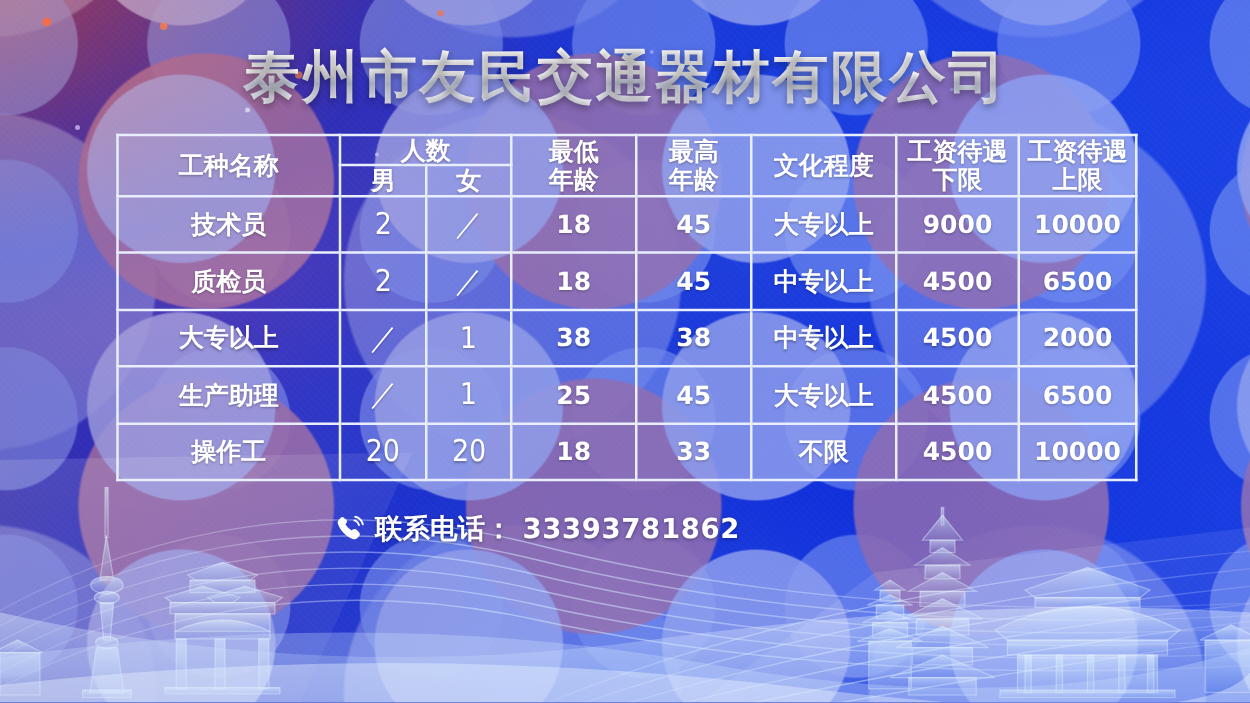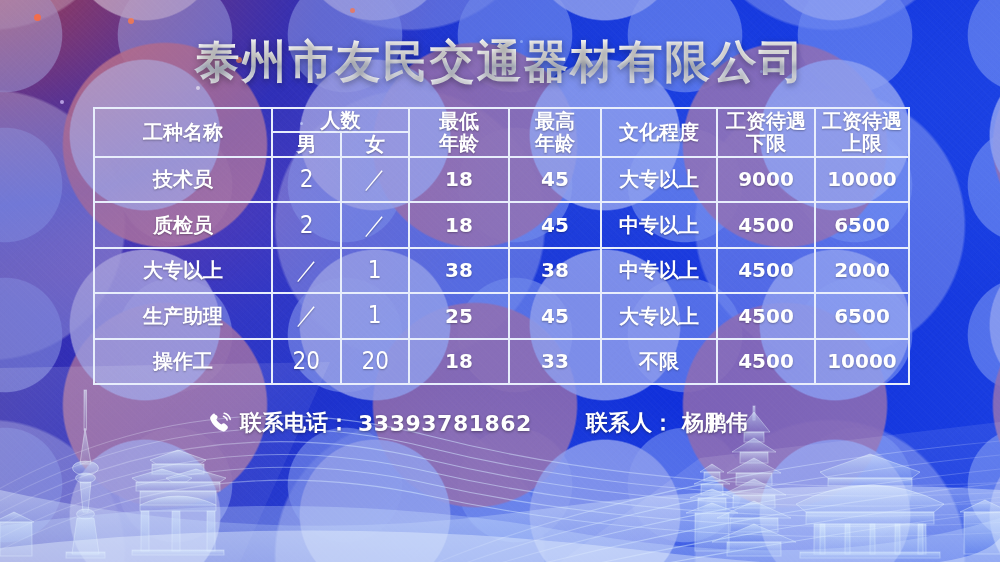--- a/index.html
+++ b/index.html
@@ -122,21 +122,20 @@
     left: 0; top: 408px; width: 860px;
     display: flex;
     justify-content: center;
     align-items: center;
     gap: 54px;
     color: #ffffff;
     font-family: "DejaVu Sans", "Liberation Sans", sans-serif;
     font-weight: bold;
     font-size: 22px;
     text-shadow: 0 1px 3px rgba(0,0,0,0.4);
-    margin-left: 48px;
   }
   .contact-group { display: flex; align-items: center; gap: 8px; white-space: nowrap; }
   .phone-icon { display: inline-flex; width: 24px; height: 24px; }
   .phone-num { letter-spacing: 0.5px; }
 </style>
 </head>
 <body>
 
 <div id="poster">
 
@@ -386,19 +385,15 @@
       <span class="phone-icon">
         <svg viewBox="0 0 24 24" width="24" height="24" fill="#ffffff">
           <path d="M6.2 2.6c-.7 0-1.3.3-1.8.8L3 4.9c-.8.8-1.1 2-.7 3 .9 2.6 2.5 5.3 4.8 7.6 2.3 2.3 5 3.9 7.6 4.8 1.1.4 2.2.1 3-.7l1.5-1.5c.9-.9.9-2.4 0-3.3l-1.9-1.9c-.9-.9-2.4-.9-3.3 0l-.6.6c-1-.6-2-1.3-2.9-2.2-.9-.9-1.6-1.9-2.2-2.9l.6-.6c.9-.9.9-2.4 0-3.3L7 3.4c-.2-.5-.5-.8-.8-.8z"></path>
           <path d="M15.6 4.6c-.4-.1-.8.1-.9.5-.1.4.1.8.5.9 1.6.4 2.9 1.7 3.3 3.3.1.4.5.6.9.5.4-.1.6-.5.5-.9-.6-2.1-2.2-3.7-4.3-4.3z"></path>
           <path d="M16.3 1.6c-.4-.1-.8.2-.9.6-.1.4.2.8.6.9 2.8.5 5 2.7 5.5 5.5.1.4.5.7.9.6.4-.1.7-.5.6-.9-.7-3.4-3.3-6-6.7-6.7z"></path>
         </svg>
       </span>
       <span>联系电话：</span>
       <span class="phone-num">33393781862</span>
     </div>
-    <div class="contact-group">
-      <span>联系人：</span>
-      <span>杨鹏伟</span>
-    </div>
   </div>
 
 </div>
 
 </body></html>

